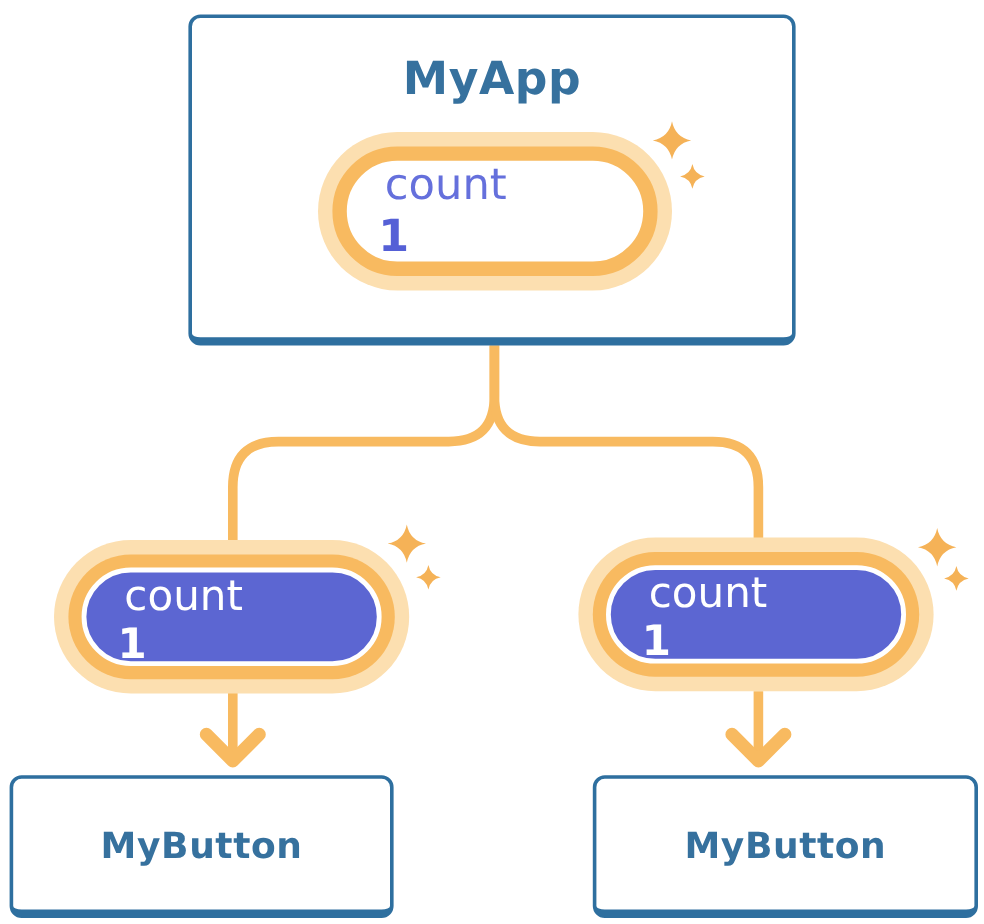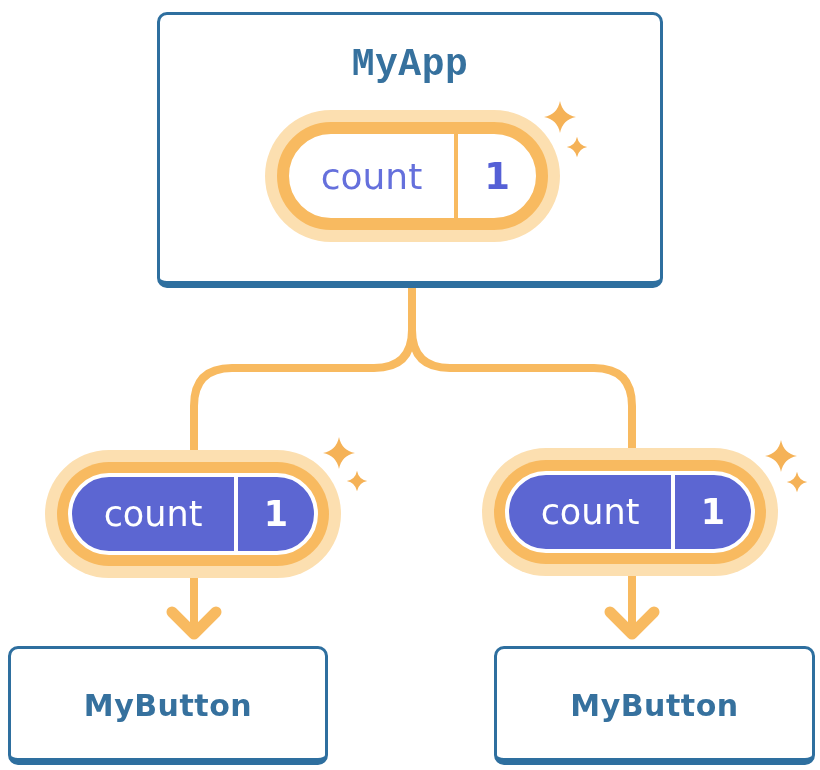--- a/index.html
+++ b/index.html
@@ -60,40 +60,40 @@
 
   .card-title {
     position: absolute;
     left: 0; right: 0;
     top: 28px;
     text-align: center;
     font-size: 38px;
     font-weight: 700;
     color: #36719e;
     letter-spacing: 0.5px;
-    font-family: Liberation Mono, monospace;
   }
   .card-child-label {
     width: 100%; height: 112px;
     display: flex;
     align-items: center;
     justify-content: center;
     font-size: 30px;
     font-weight: 700;
     color: #36719e;
     letter-spacing: 0.5px;
   }
 
   .pill {
     position: absolute;
     box-sizing: border-box;
     display: flex;
     align-items: stretch;
     z-index: 3;
     border-radius: 999px;
+    flex-direction: column;
   }
   .pill-light {
     left: 117px; top: 107px;  
     width: 271px; height: 108px;
     background: #ffffff;
     border: 12px solid #f8ba60;
     box-shadow: 0 0 0 12px #fcdfb0;
   }
   .pill-dark {
     width: 250px; height: 82px;

